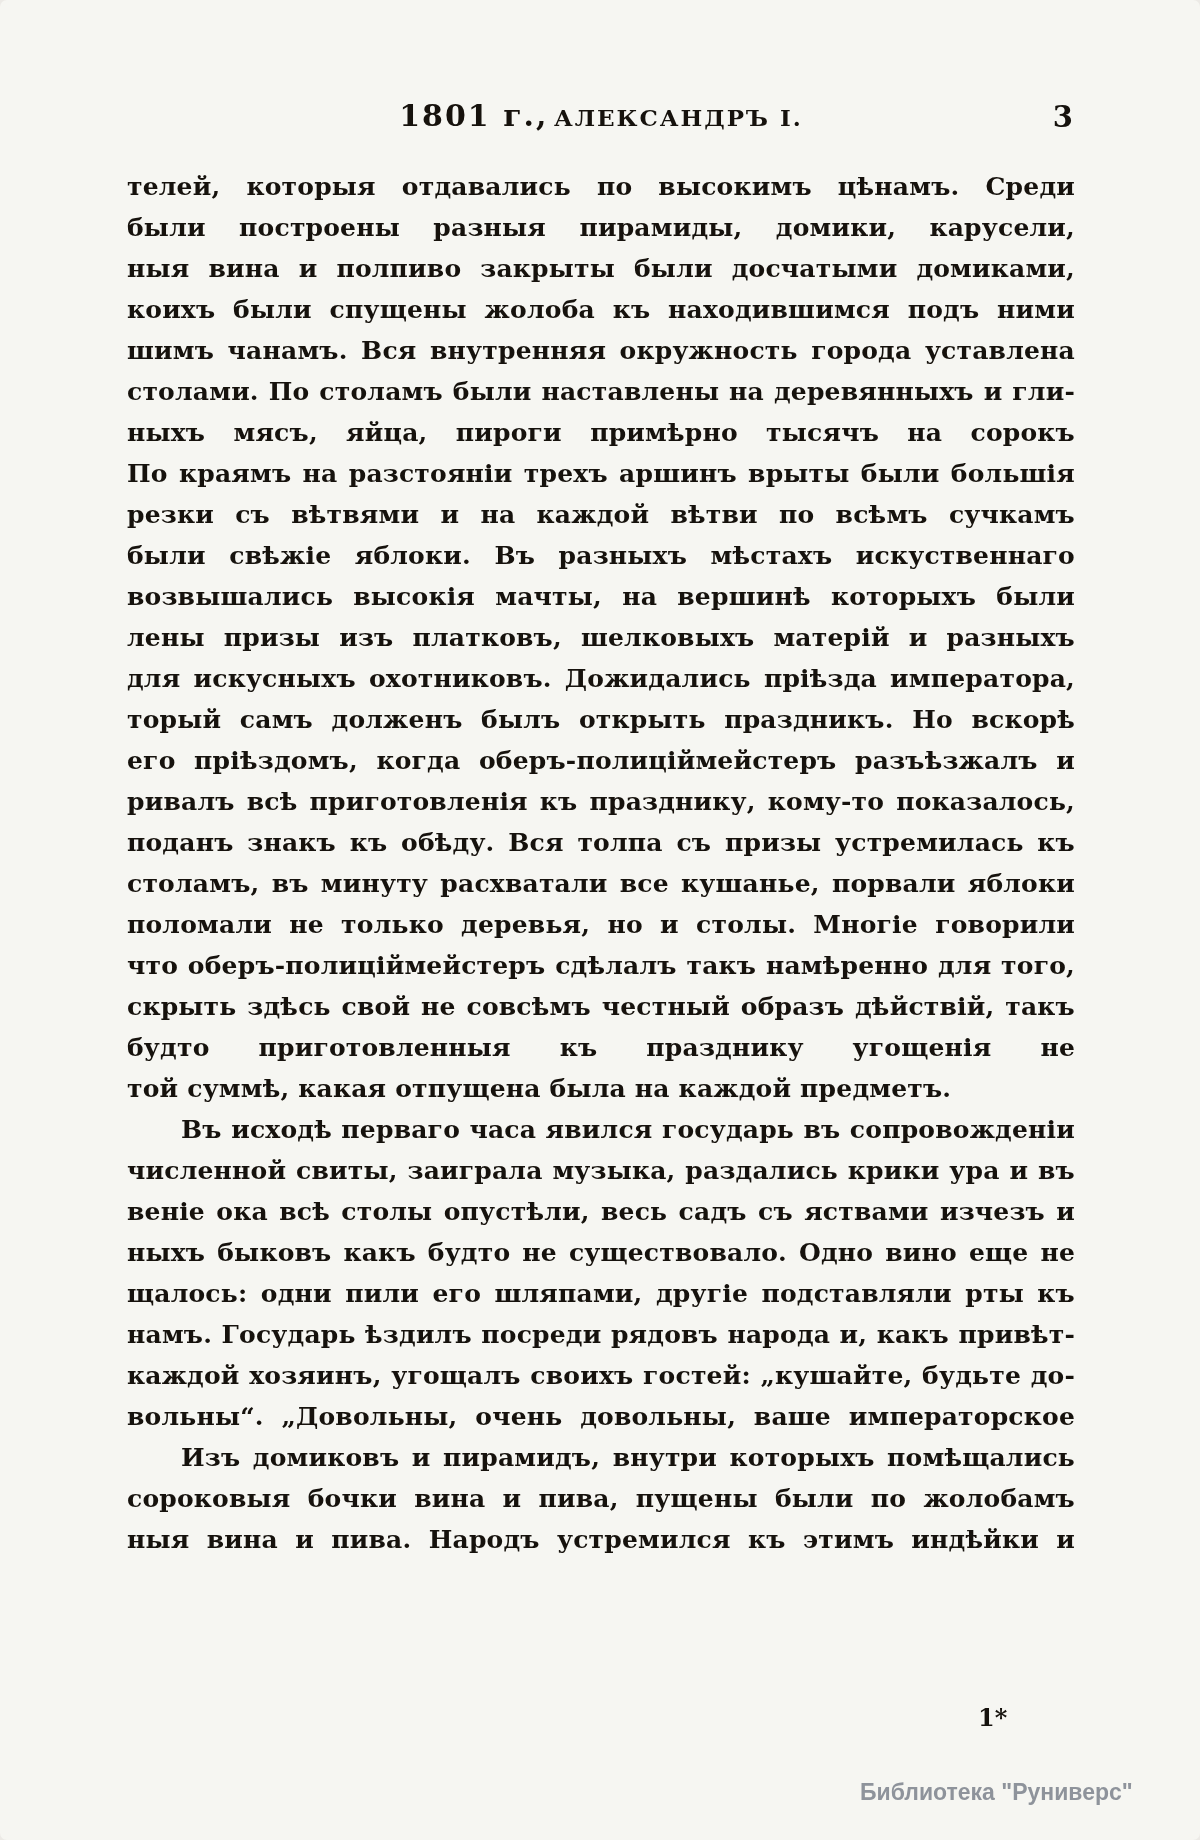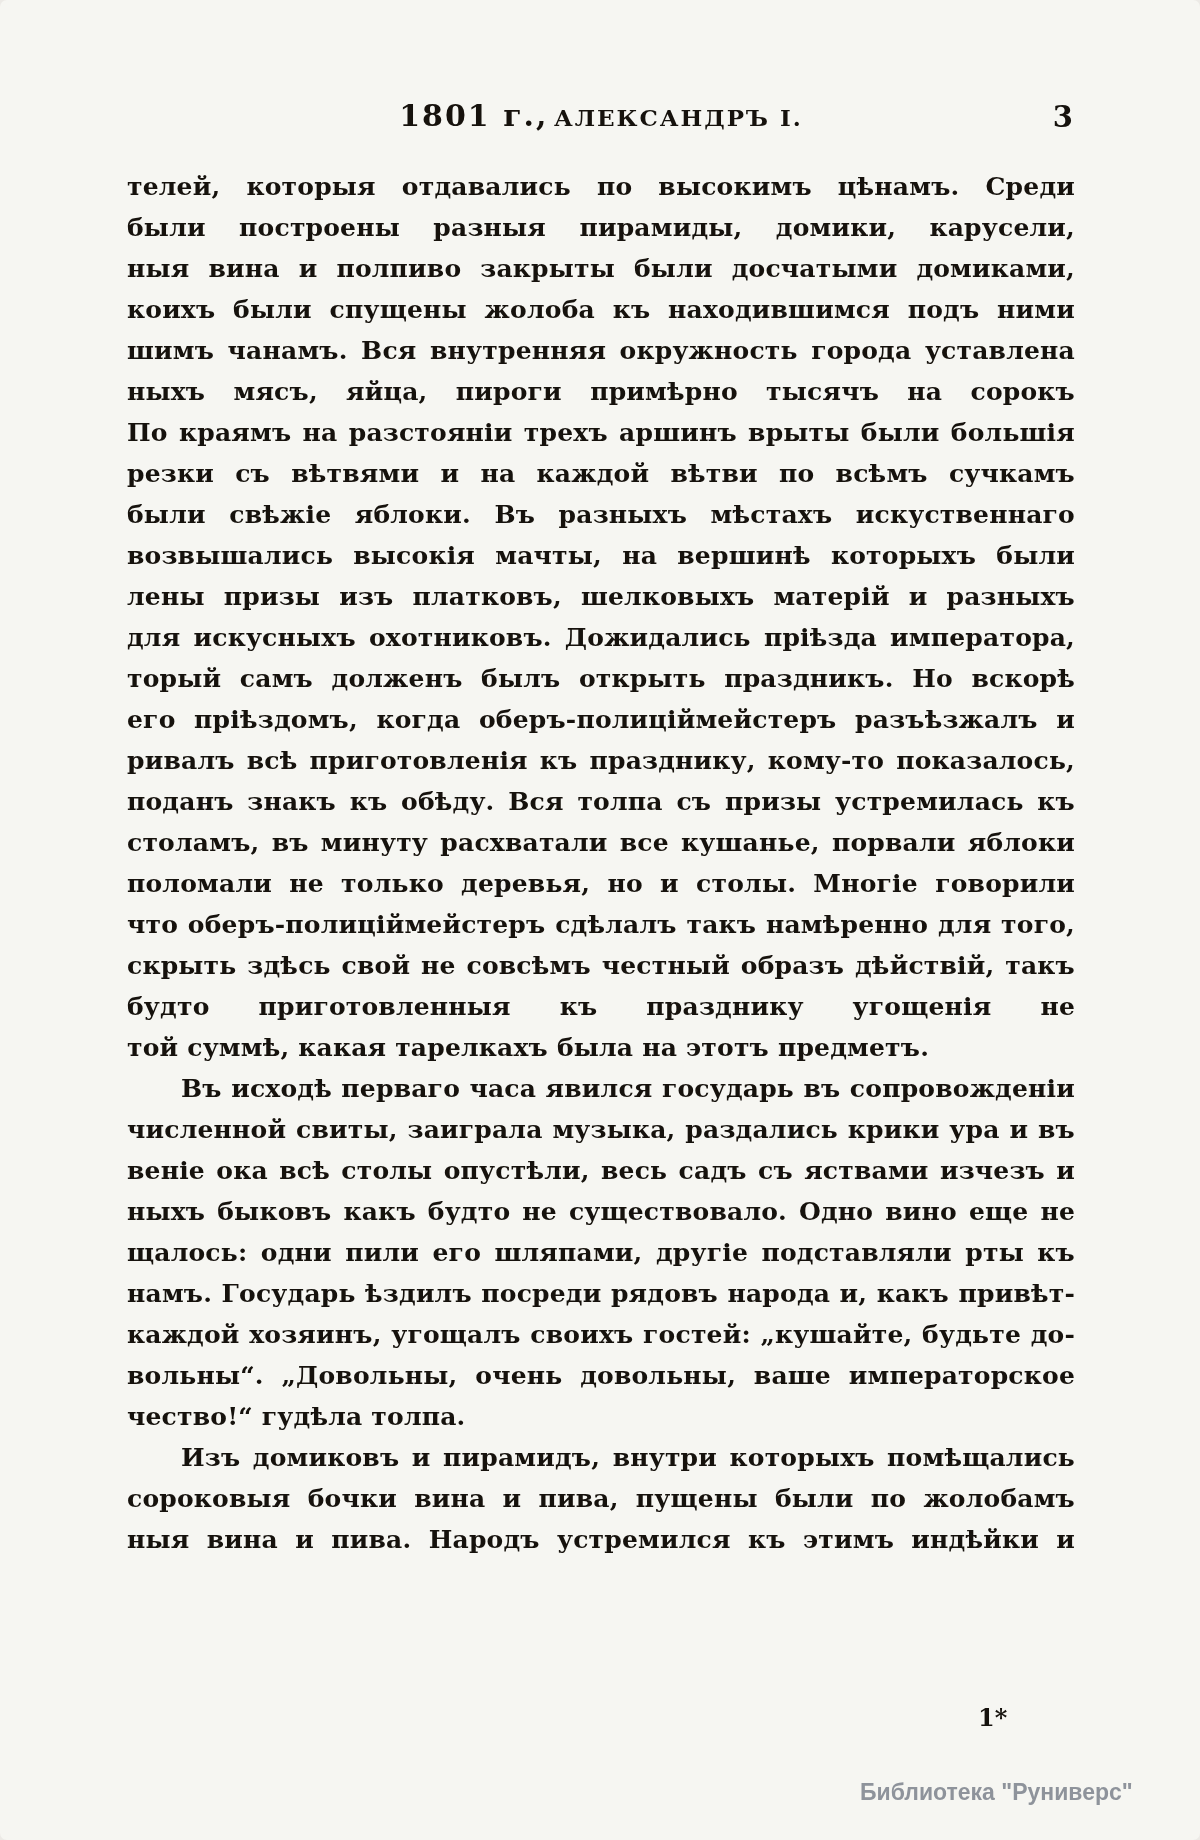--- a/index.html
+++ b/index.html
@@ -108,48 +108,48 @@
     <div class="page-number">3</div>
   </header>
 
   <main class="content">
       <div class="paragraph">
         <div class="line">телей, которыя отдавались по высокимъ цѣнамъ. Среди города</div>
         <div class="line">были построены разныя пирамиды, домики, карусели, качели. Раз-</div>
         <div class="line">ныя вина и полпиво закрыты были досчатыми домиками, сверху</div>
         <div class="line">коихъ были спущены жолоба къ находившимся подъ ними боль-</div>
         <div class="line">шимъ чанамъ. Вся внутренняя окружность города уставлена была</div>
+        <div class="line">столами. По столамъ были наставлены на деревянныхъ и гли-</div>
         <div class="line">ныхъ мясъ, яйца, пироги примѣрно тысячъ на сорокъ персонъ.</div>
         <div class="line">По краямъ на разстояніи трехъ аршинъ врыты были большія бе-</div>
         <div class="line">резки съ вѣтвями и на каждой вѣтви по всѣмъ сучкамъ навязаны</div>
         <div class="line">были свѣжіе яблоки. Въ разныхъ мѣстахъ искуственнаго городка</div>
         <div class="line">возвышались высокія мачты, на вершинѣ которыхъ были укрѣп-</div>
         <div class="line">лены призы изъ платковъ, шелковыхъ матерій и разныхъ вещей</div>
         <div class="line">для искусныхъ охотниковъ. Дожидались пріѣзда императора, ко-</div>
         <div class="line">торый самъ долженъ былъ открыть праздникъ. Но вскорѣ передъ</div>
         <div class="line">его пріѣздомъ, когда оберъ-полиціймейстеръ разъѣзжалъ и осмат-</div>
         <div class="line">ривалъ всѣ приготовленія къ празднику, кому-то показалось, что</div>
         <div class="line">поданъ знакъ къ обѣду. Вся толпа съ призы устремилась къ</div>
         <div class="line">столамъ, въ минуту расхватали все кушанье, порвали яблоки и</div>
         <div class="line">поломали не только деревья, но и столы. Многіе говорили тогда,</div>
         <div class="line">что оберъ-полиціймейстеръ сдѣлалъ такъ намѣренно для того, чтобы</div>
         <div class="line">скрыть здѣсь свой не совсѣмъ честный образъ дѣйствій, такъ какъ</div>
         <div class="line">будто приготовленныя къ празднику угощенія не соотвѣтствовали</div>
-        <div class="line last">той суммѣ, какая тарелкахъ была на этотъ предметъ.</div>
+        <div class="line last">той суммѣ, какая отпущена была на каждой предметъ.</div>
       </div>
       <div class="paragraph indent">
         <div class="line">Въ исходѣ перваго часа явился государь въ сопровожденіи много-</div>
         <div class="line">численной свиты, заиграла музыка, раздались крики ура и въ мгно-</div>
         <div class="line">веніе ока всѣ столы опустѣли, весь садъ съ яствами изчезъ и жаре-</div>
         <div class="line">ныхъ быковъ какъ будто не существовало. Одно вино еще не исто-</div>
         <div class="line">щалось: одни пили его шляпами, другіе подставляли рты къ фонта-</div>
         <div class="line">намъ. Государь ѣздилъ посреди рядовъ народа и, какъ привѣт-</div>
         <div class="line">каждой хозяинъ, угощалъ своихъ гостей: „кушайте, будьте до-</div>
         <div class="line">вольны“. „Довольны, очень довольны, ваше императорское вели-</div>
-        <div class="line last">чество!“ гудѣла толпа.</div>
       </div>
       <div class="paragraph indent">
         <div class="line">Изъ домиковъ и пирамидъ, внутри которыхъ помѣщались</div>
         <div class="line">сороковыя бочки вина и пива, пущены были по жолобамъ раз-</div>
         <div class="line">ныя вина и пива. Народъ устремился къ этимъ индѣйки и</div>
       </div>
     </main>
 
   <div class="sig-mark">1*</div>
 

